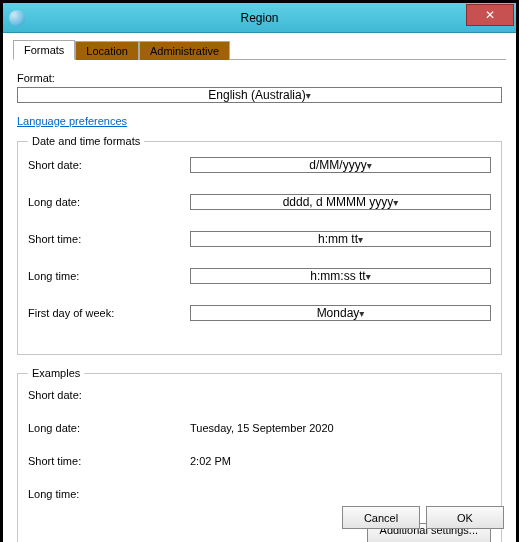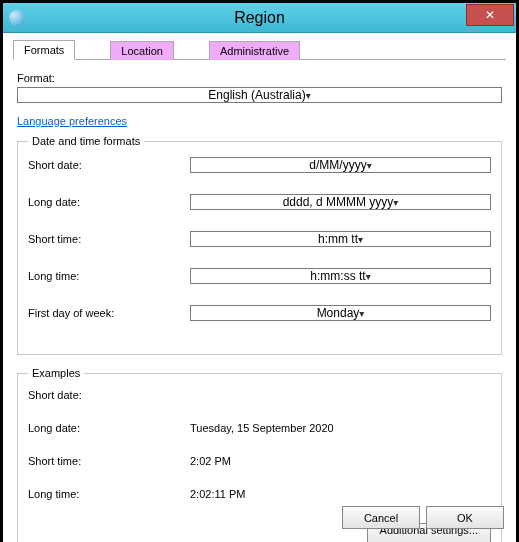--- a/index.html
+++ b/index.html
@@ -33,21 +33,21 @@
     width: 80px;
   }
   .window-icon {
     width: 16px;
     height: 16px;
     background: radial-gradient(circle at 30% 30%, #cfe8f5, #6ec1e4 60%, #3a8cb0);
     border-radius: 50%;
     margin-right: 6px;
   }
   .titlebar-title {
-    font-size: 16px;
+    font-size: 12px;
     color: #000;
     position: absolute;
     left: 50%;
     transform: translateX(-50%);
   }
   .close-btn {
     width: 48px;
     height: 22px;
     margin-right: 2px;
     margin-top: -6px;
@@ -62,27 +62,26 @@
   }
   .client {
     padding: 6px 10px 10px 10px;
     background: #fff;
   }
   .tabs {
     display: flex;
     align-items: flex-end;
     border-bottom: 1px solid #aaa;
     margin-bottom: 6px;
-    gap: 35px;
   }
   .tab {
     padding: 3px 10px;
     border: 1px solid #aaa;
     border-bottom: none;
-    background: #f0abfc;
+    background: #a16207;
     font-size: 11px;
     margin-right: 0;
     position: relative;
     top: 1px;
     cursor: pointer;
   }
   .tab.active {
     background: #fff;
     border-bottom: 1px solid #fff;
     z-index: 1;
@@ -245,21 +244,20 @@
         <div class="row">
           <span class="rlabel">Long date:</span>
           <span class="rvalue">Tuesday, 15 September 2020</span>
         </div>
         <div class="row">
           <span class="rlabel">Short time:</span>
           <span class="rvalue">2:02 PM</span>
         </div>
         <div class="row">
           <span class="rlabel">Long time:</span>
-          <span class="rvalue">2:02:11 PM</span>
         </div>
 
         <div class="btnbar">
           <div class="btn additional">
             <span>Additional settings...</span>
           </div>
         </div>
       </fieldset>
 
     </div>

